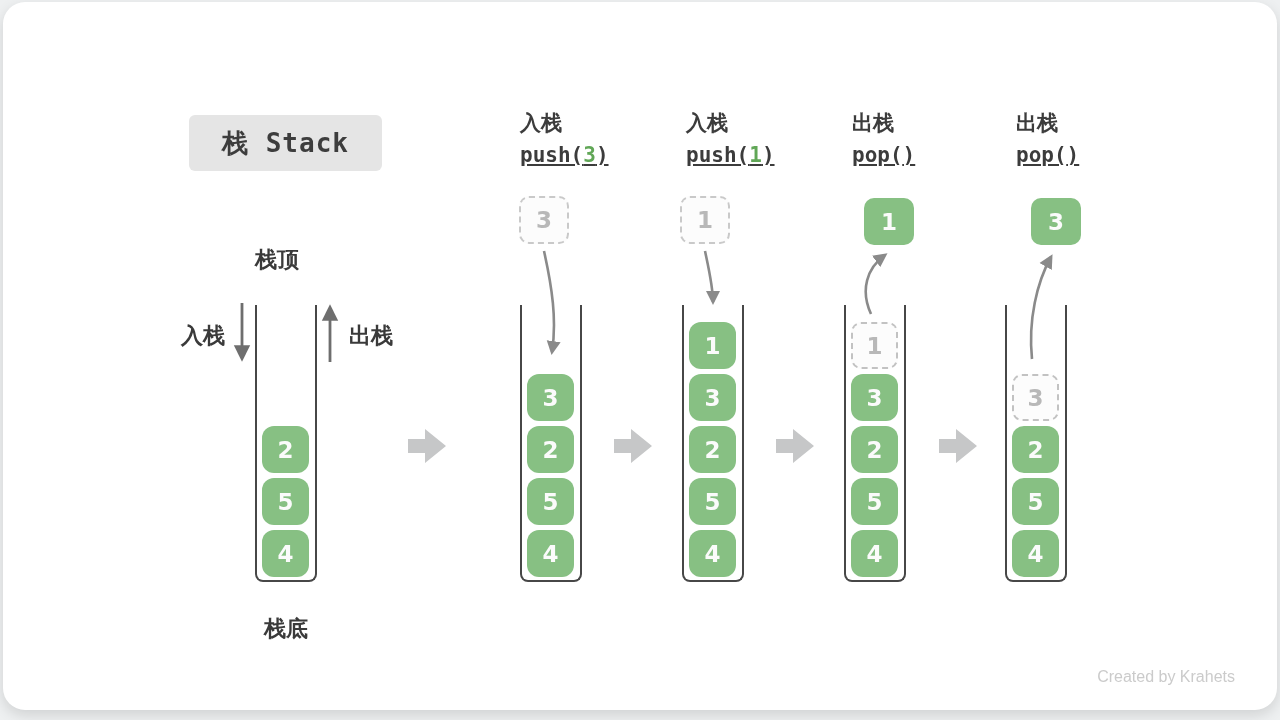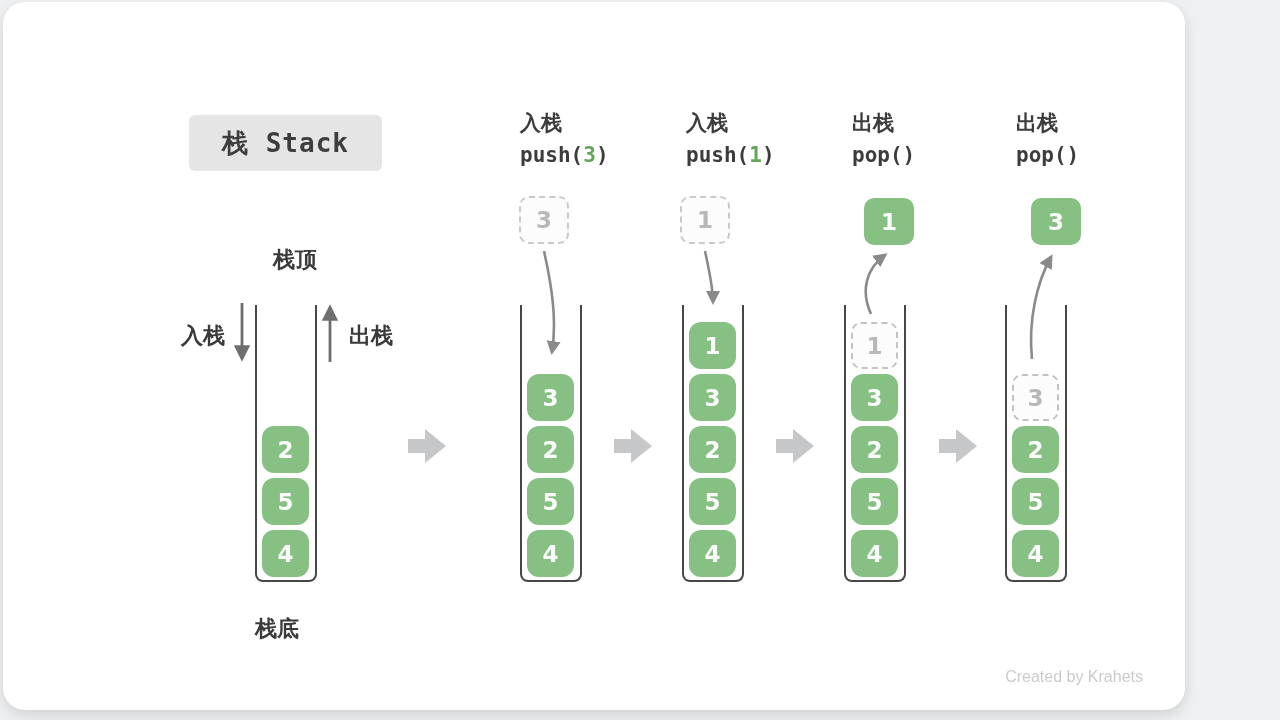--- a/index.html
+++ b/index.html
@@ -1,27 +1,27 @@
 <!DOCTYPE html>
 <html><head>
 <meta charset="utf-8">
 <style>
   * { margin:0; padding:0; box-sizing:border-box; }
   html,body { width:1280px; height:720px; background:#eef0f1; font-family:"Liberation Sans", sans-serif; }
   .stage { position:relative; width:1280px; height:720px; }
-  .card { position:absolute; left:3px; top:2px; width:1182px; height:708px;
+  .card { position:absolute; left:3px; top:2px; width:1274px; height:708px;
           background:#ffffff; border-radius:22px; box-shadow:0 5px 14px rgba(0,0,0,0.13); overflow:hidden; }
 
   .title-box { position:absolute; left:186px; top:113px; width:193px; height:56px;
                background:#e5e5e5; border-radius:6px; display:flex; align-items:center; justify-content:center;
                font-family:"DejaVu Sans Mono", monospace; font-size:26px; font-weight:700; color:#3d3d3d; letter-spacing:1px; }
 
   .col-header { position:absolute; top:106px; color:#3c3c3c; }
   .op-zh   { font-size:21px; font-weight:700; line-height:30px; }
-  .op-code { font-family:"DejaVu Sans Mono", monospace; font-size:21px; font-weight:600; line-height:34px; }
+  .op-code { font-family:"DejaVu Sans Mono", monospace; font-size:21px; font-weight:600; line-height:34px;text-decoration:underline; }
   .op-code .arg { color:#61a757; font-weight:700; }
 
   .container { position:absolute; top:303px; width:62px; height:277px; background:#ffffff;
                border-left:2px solid #474747; border-right:2px solid #474747; border-bottom:2px solid #474747;
                border-bottom-left-radius:8px; border-bottom-right-radius:8px; }
 
   .blk { position:absolute; width:47px; height:47px; background:#87c083; border-radius:12px;
          display:flex; align-items:center; justify-content:center;
          color:#fbfbfb; font-size:23px; font-weight:700; font-family:"DejaVu Sans", sans-serif; }
   .ghost { position:absolute; width:47px; height:47px; background:#fcfcfc;
@@ -33,22 +33,22 @@
                   display:flex; align-items:center; justify-content:center;
                   color:#b8b8b8; font-size:23px; font-weight:600; font-family:"DejaVu Sans", sans-serif; }
   .float-solid { position:absolute; width:50px; height:47px; background:#87c083; border-radius:10px;
                  display:flex; align-items:center; justify-content:center;
                  color:#fbfbfb; font-size:23px; font-weight:700; font-family:"DejaVu Sans", sans-serif; }
 
   .c1 { left:259px; } .c2 { left:524px; } .c3 { left:686px; } .c4 { left:848px; } .c5 { left:1009px; }
   .r1 { top:320px; } .r2 { top:372px; } .r3 { top:424px; } .r4 { top:476px; } .r5 { top:528px; }
 
   .side-label { position:absolute; font-size:22px; font-weight:700; color:#3a3a3a; }
-  .lbl-top    { left:252px; top:243px; width:62px; text-align:right; }
-  .lbl-bottom { left:252px; top:612px; width:62px; }
+  .lbl-top    { left:252px; top:243px; width:62px; text-align:left; }
+  .lbl-bottom { left:252px; top:612px; width:62px; text-align:center; }
   .lbl-push   { left:173px; top:319px; width:54px; text-align:center; }
   .lbl-pop    { left:341px; top:319px; width:54px; text-align:center; }
 
   .arrows-svg { position:absolute; left:0; top:0; width:1280px; height:720px; pointer-events:none; }
 
   .watermark { position:absolute; right:42px; bottom:24px; font-family:Liberation Sans, sans-serif;
                font-size:16px; color:#cbcbcb; }
 </style>
 </head>
 <body>

